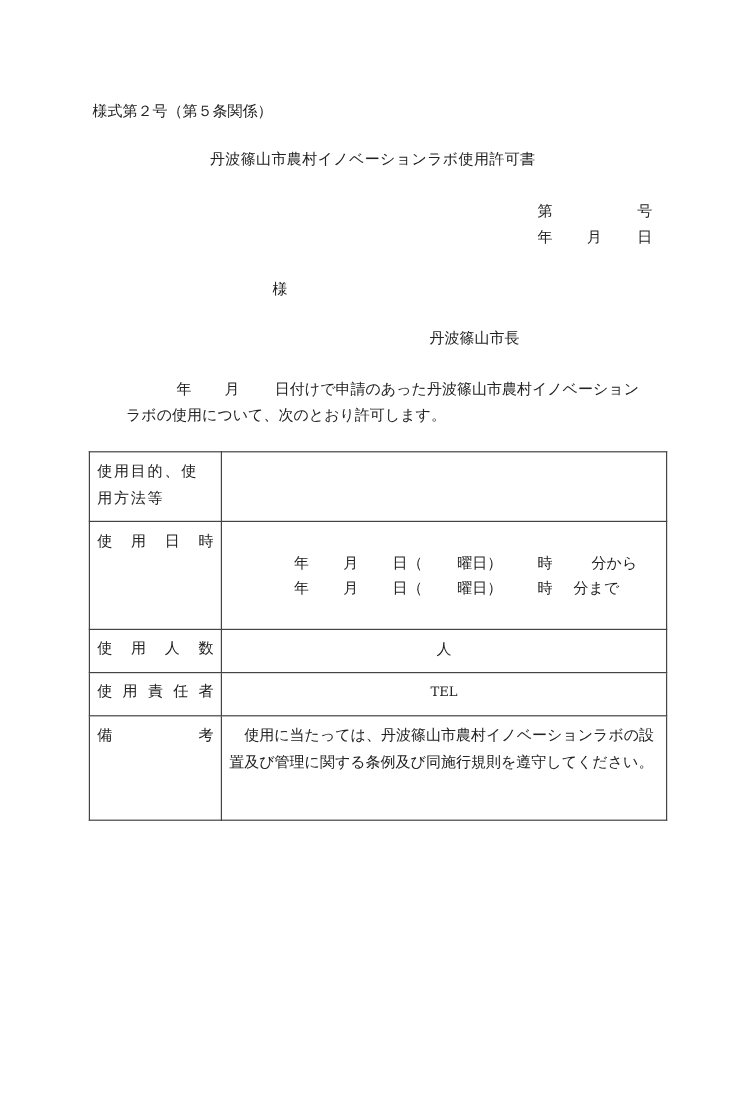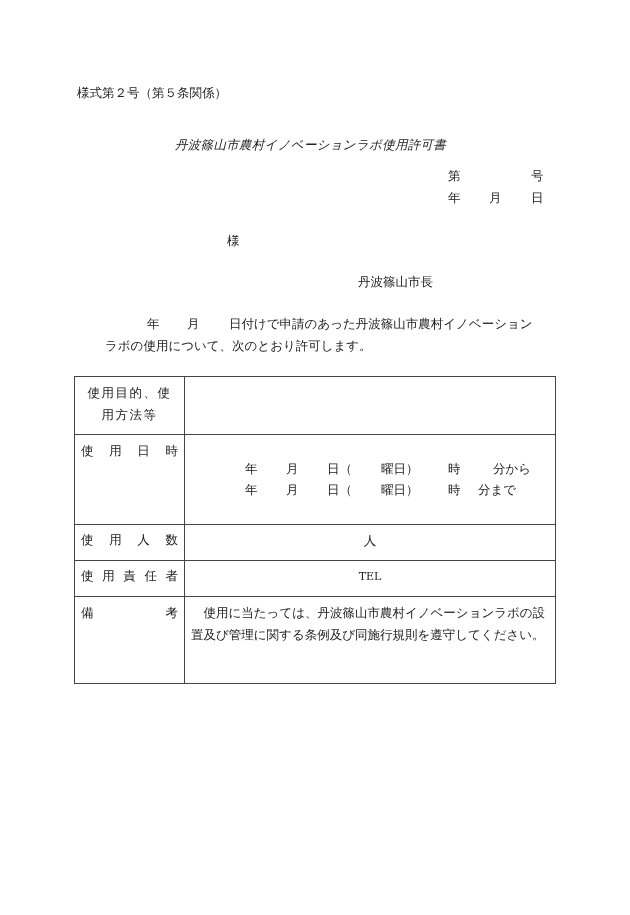--- a/index.html
+++ b/index.html
@@ -1,36 +1,36 @@
 <!DOCTYPE html>
 <html><head>
 <meta charset="utf-8">
 <style>
   html, body { margin:0; padding:0; background:#ffffff; }
   body { width:630px; height:915px; position:relative; overflow:hidden;
          font-family: "DejaVu Serif", "Liberation Serif", serif; color:#222; font-size:12.5px; }
   .abs { position:absolute; white-space:nowrap; line-height:1; }
   .form-no { left:77px; top:87px; }
-  .title { left:175px; top:139px; letter-spacing:0.3px;font-style:italic; }
+  .title { left:175px; top:127px; letter-spacing:0.3px; }
   .num-row { left:448px; top:170px; width:95px; }
   .date-row { left:448px; top:192px; width:95px; }
   .num-row span, .date-row span { position:absolute; top:0; }
   .addressee { left:227px; top:235px; }
   .mayor { left:358px; top:276px; }
   .body1 { left:147px; top:318px; }
   .body1 .y { position:absolute; left:0; }
   .body1 .m { position:absolute; left:40px; }
   .body1 .rest { position:absolute; left:82px; }
   .body2 { left:77px; top:340px;margin-left:28px; }
   table.permit { position:absolute; left:74px; top:376px; width:482px;
                  border-collapse:collapse; table-layout:fixed; }
   table.permit td { border:1px solid #444; padding:0; vertical-align:top; font-size:12.5px; }
   td.lbl { width:97px; padding:5px 6px 0 6px !important; line-height:22px; }
   .spread { display:flex; justify-content:space-between; }
-  .row1 td { height:52px;text-align:center; }
+  .row1 td { height:52px; }
   .row2 td { height:84px; }
   .row3 td { height:31px; }
   .row4 td { height:31px; }
   .row5 td { height:81px; }
   .center-cell { text-align:center; line-height:31px; }
   .dt-grid { position:relative; height:84px; }
   .dt-line { position:absolute; left:0; width:100%; }
   .dt-line span { position:absolute; }
   .remarks { padding:5px 4px 0 6px; line-height:22px; white-space:normal; }
 </style>

